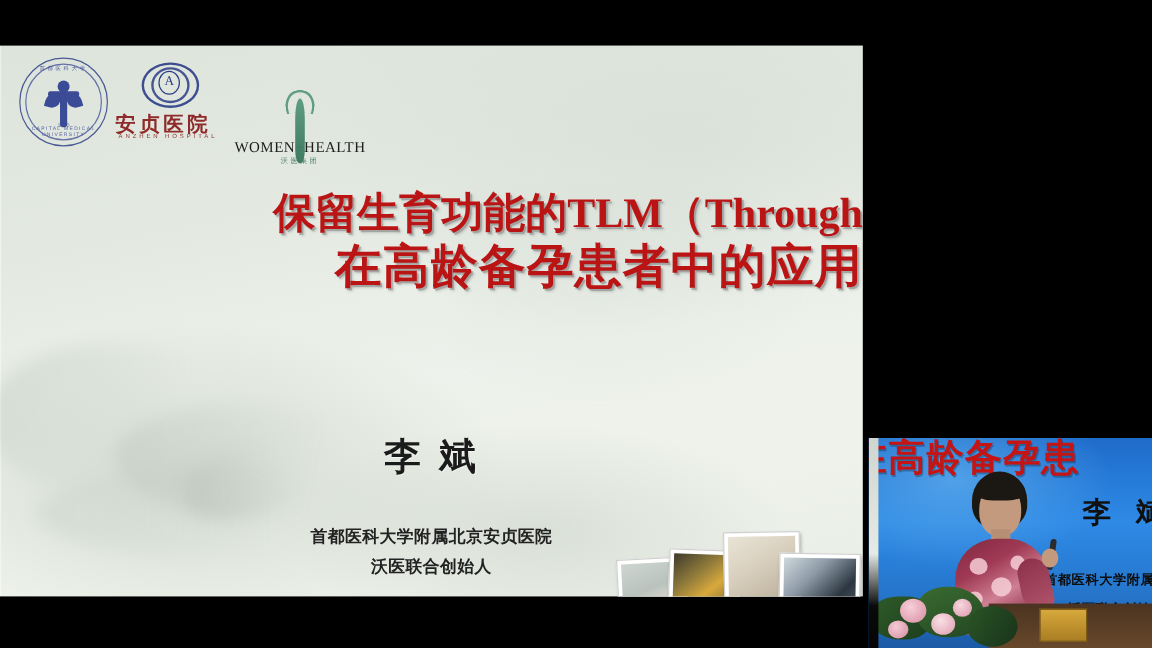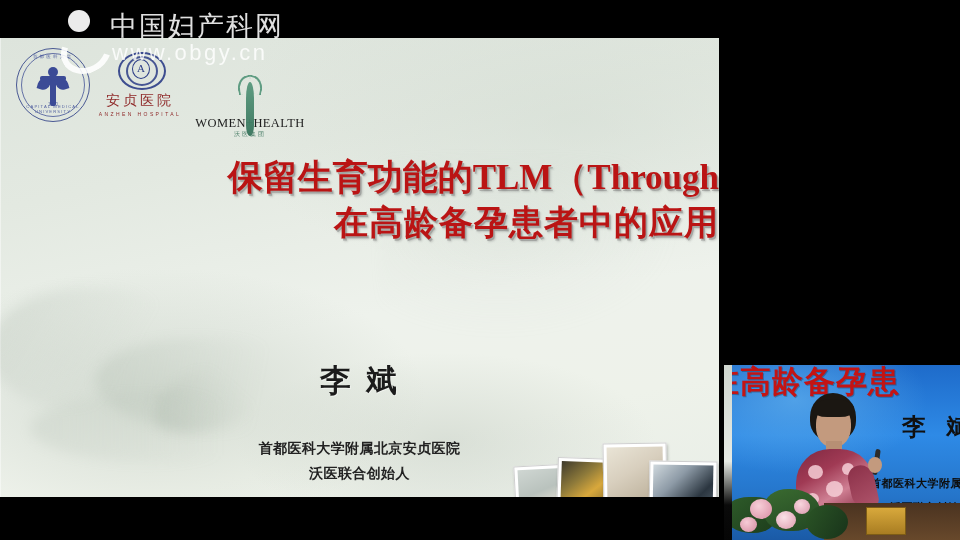--- a/index.html
+++ b/index.html
@@ -42,21 +42,21 @@
   .seal-top-text{position:absolute;left:0;top:6px;width:100%;text-align:center;font-size:4.5px;color:#3b4b96;letter-spacing:2.2px;opacity:.85;}
   .seal-bot-text{position:absolute;left:0;bottom:8px;width:100%;text-align:center;font-size:4.2px;color:#3b4b96;letter-spacing:1.1px;opacity:.85;}
   .seal-year{position:absolute;left:0;bottom:15px;width:100%;text-align:center;font-size:4.5px;color:#3b4b96;opacity:.8;}
 
   
   #logo-anzhen{left:96px;top:52px;width:88px;height:62px;}
   .az-mark{position:absolute;left:50%;top:-38px;transform:translateX(-50%);width:48px;height:40px;}
   .az-ring1{position:absolute;left:2px;top:0;width:44px;height:34px;border:2.6px solid #2b3c86;border-radius:50%;opacity:.9;}
   .az-ring2{position:absolute;left:10px;top:4px;width:28px;height:26px;border:2px solid #2b3c86;border-radius:50%;opacity:.85;}
   .az-a{position:absolute;left:16px;top:7px;width:16px;height:18px;border:1.4px solid #2b3c86;border-radius:50%;color:#2b3c86;font-size:11px;line-height:17px;text-align:center;font-family:"Liberation Serif",serif;}
-  .az-cn{position:absolute;left:0;top:2px;width:100%;text-align:center;font-size:14px;font-weight:normal;color:#8f2a2a;letter-spacing:3px;}
+  .az-cn{position:absolute;left:0;top:2px;width:100%;font-size:17px;font-weight:bold;color:#8f2a2a;letter-spacing:3px;}
   .az-en{position:absolute;left:0;top:21px;width:100%;text-align:center;font-size:5px;color:#8f2a2a;letter-spacing:2.4px;}
 
   
   #logo-wh{left:190px;top:40px;width:120px;height:74px;}
   .wh-fig{position:absolute;left:50%;top:-2px;transform:translateX(-50%);width:24px;height:62px;}
   .wh-body{position:absolute;left:8px;top:6px;width:8px;height:54px;background:linear-gradient(180deg,#5f9c82,#3f7a62);border-radius:50% 50% 45% 45%/30% 30% 20% 20%;}
   .wh-arm-l{position:absolute;left:-1px;top:0px;width:13px;height:16px;border-left:2.4px solid #5f9c82;border-top:2.4px solid #5f9c82;border-radius:80% 0 0 0;transform:rotate(-12deg);}
   .wh-arm-r{position:absolute;right:-1px;top:0px;width:13px;height:16px;border-right:2.4px solid #5f9c82;border-top:2.4px solid #5f9c82;border-radius:0 80% 0 0;transform:rotate(12deg);}
   .wh-word{position:absolute;left:0;top:38px;width:100%;text-align:center;font-family:"Liberation Serif",serif;font-size:12.5px;letter-spacing:.4px;color:#1d1d1d;}
   .wh-word span.plus{color:#3f7a62;}
@@ -67,21 +67,21 @@
   .tline{
     color:#ba1414;
     font-family:"Liberation Serif","DejaVu Serif",serif;
     font-weight:bold;
     text-shadow:1.5px 1.5px 0 rgba(120,120,120,.45), 2.5px 2.5px 2px rgba(90,90,90,.25);
     white-space:nowrap;
     text-align:right;
   }
   #title-line-1{font-size:35px;line-height:44px;letter-spacing:0px;}
   #title-line-2{font-size:35px;line-height:46px;}
-  #title-line-3{font-size:34px;line-height:46px;letter-spacing:1px;}
+  #title-line-3{font-size:39px;line-height:46px;letter-spacing:1px;}
 
   #speaker-name{
     position:absolute;left:0;top:322px;width:719px;text-align:center;
     font-size:31px;font-weight:bold;color:#1b1b1b;letter-spacing:2px;
     font-family:"DejaVu Sans","Liberation Sans",sans-serif;
     text-shadow:.6px .6px 0 rgba(255,255,255,.5);
   }
   #affiliation{position:absolute;left:0;top:398px;width:719px;text-align:center;}
   #affiliation div{
     font-size:14px;color:#222;line-height:25px;letter-spacing:.4px;font-weight:bold;
@@ -229,28 +229,20 @@
         </div>
       <div class="photo" id="photo-hands">
           <i></i>
         </div>
       <div class="photo" id="photo-lab">
           <i></i>
         </div>
     </div>
   </div>
 
-  <div id="watermark">
-    <div id="wm-mark">
-      <div class="dot"></div>
-        <div class="swoosh"></div>
-    </div>
-    <div id="wm-cn">中国妇产科网</div>
-    <div id="wm-url">www.obgy.cn</div>
-  </div>
 
   <div id="pip">
     <div id="pip-backdrop"></div>
     <div id="pip-banner-title">在高龄备孕患</div>
     <div id="pip-banner-name">李  斌</div>
     <div id="pip-banner-aff1">首都医科大学附属北京安贞医院</div>
     <div id="pip-banner-aff2">沃医联合创始人</div>
 
     <div id="pip-speaker">
       <div class="sp-hair"></div>

